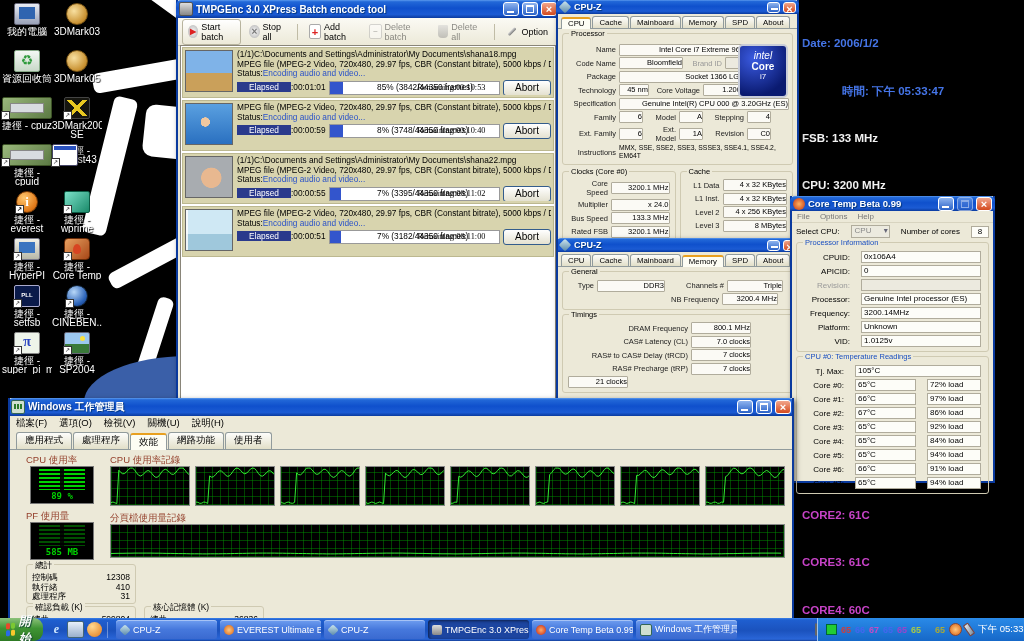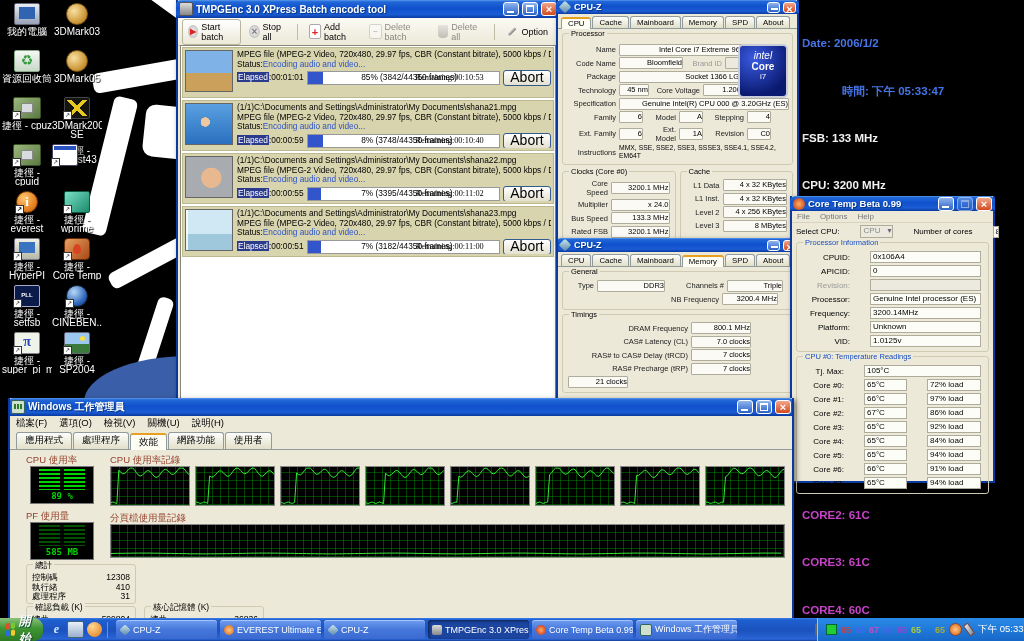--- a/index.html
+++ b/index.html
@@ -100,27 +100,27 @@
     border:1px solid #898579;padding:1px;overflow:hidden;}
   .bitem{height:45px;background:#d8d4ae;border:1px solid #bcb890;margin-bottom:2px;display:flex;gap:4px;padding:2px;}
   .thumb{width:46px;height:40px;border:1px solid #666;flex:0 0 auto;}
   .thumb.t1{background:linear-gradient(180deg,#7fb3e8 0 55%,#caa05a 55%);}
   .thumb.t2{background:radial-gradient(circle at 42% 45%,#f0c8a0 0 13%,transparent 14%),linear-gradient(180deg,#5aa0e0,#2a70c0);}
   .thumb.t3{background:radial-gradient(circle at 55% 52%,#e8b890 0 30%,#a8acb0 32%);}
   .thumb.t4{background:linear-gradient(90deg,rgba(255,255,255,.8) 0 2px,transparent 2px 12px),linear-gradient(180deg,#cfe8f4 0 60%,#9fc8dc 60%);}
   .bmain{flex:1;display:flex;flex-direction:column;font-size:8.3px;line-height:9.6px;overflow:hidden;white-space:nowrap;}
   .bstatus{color:#2a52c8;}
   .brow{display:flex;align-items:center;gap:3px;margin-top:1px;}
-  .chip{background:#2a3a8c;color:#fff;padding:0 1px;}
+  .chip{background:#2a3a8c;color:#fff;padding:0 12px;}
   .bbar{position:relative;flex:1;height:12px;background:#fff;border:1px solid #999;font-size:8.3px;}
   .bfill{position:absolute;left:0;top:0;bottom:0;background:#3355cc;}
   .bprog{position:absolute;left:28%;top:1px;}
   .brem{position:absolute;right:8%;top:1px;font-family:Liberation Serif, serif;}
   .babort{width:46px;height:14px;border:1px solid #335c8c;border-radius:3px;flex:0 0 auto;
-    background:linear-gradient(#fff,#e4e1d0);text-align:center;font-size:14px;line-height:13px;}
+    background:linear-gradient(#fff,#e4e1d0);text-align:center;font-size:10px;line-height:13px;}
 
   
   #cpuz1{left:556px;top:0;width:239px;height:238px;z-index:3;font-size:7.5px;}
   #cpuz2{left:556px;top:238px;width:239px;height:164px;z-index:3;font-size:7.5px;overflow:hidden;}
   .smallbar{height:14px;}
   .smallbar .ttext{font-size:9px;}
   .smallbar .wbtn{width:13px;height:11px;}
   .xtabs{display:flex;gap:1px;padding:2px 3px 0 3px;border-bottom:1px solid #919b9c;background:#ece9d8;}
   .xtab{padding:1px 6px;font-size:7.8px;border:1px solid #919b9c;border-bottom:none;border-radius:3px 3px 0 0;
     background:linear-gradient(#fdfdfb,#e2dfc8);}
@@ -142,21 +142,21 @@
   #intel-logo .l1{font-size:10px;font-style:italic;margin-top:4px;}
   #intel-logo .l2{font-size:10px;font-weight:bold;}
   #intel-logo .l3{font-size:8px;}
   .halves{display:flex;gap:4px;margin:0 4px;}
   .halves .gbox{flex:1;margin:4px 0 2px 0;}
   .verline{text-align:right;padding:2px 6px;font-size:7.5px;}
 
   
   #coretemp{left:790px;top:196px;width:201px;height:285px;z-index:4;font-size:8px;}
   #ct-menu{display:flex;gap:10px;padding:1px 5px;color:#777;font-size:8px;border-bottom:1px solid #d8d4c0;}
-  .ctrow{display:flex;align-items:center;gap:20px;margin:2px 4px;}
+  .ctrow{display:flex;align-items:center;gap:11px;margin:2px 4px;}
   .ctlab{text-align:right;flex:0 0 auto;}
   .ctf{height:10px;line-height:9px;background:#fdfdf8;border:1px solid #b0ac9c;padding:0 2px;
     overflow:hidden;white-space:nowrap;}
 
   
   #taskmgr{left:8px;top:398px;width:782px;height:220px;z-index:5;overflow:hidden;}
   #tm-menu{display:flex;gap:12px;padding:1px 6px;font-size:9.5px;}
   #tm-tabs{display:flex;gap:1px;padding:1px 6px 0 6px;border-bottom:1px solid #919b9c;}
   #tm-tabs .xtab{font-size:9.5px;padding:1px 8px;}
   #tm-body{position:relative;height:100%;}
@@ -387,38 +387,38 @@
       <div class="tbtn flat">
         <span class="tico opt"></span>
         <span>Option</span>
       </div>
     </div>
     <div id="batch-list">
 
         <div class="bitem">
           <div class="thumb t1"></div>
           <div class="bmain">
+            <div>(1/1)C:\Documents and Settings\Administrator\My Documents\shana18.mpg</div>
             <div>MPEG file (MPEG-2 Video, 720x480, 29.97 fps, CBR (Constant bitrate), 5000 kbps / Dolby Digital (AC-3</div>
             <div><span>Status:</span><span class="bstatus">Encoding audio and video...</span></div>
             <div class="brow">
               <span><span class="chip">Elapsed</span><span>:00:01:01</span></span>
               <span class="bbar">
                 <span class="bfill" style="width: 8%;"></span>
                 <span class="bprog">85% (3842/44350 frames)</span>
                 <span class="brem">Remaining:00:10:53</span>
               </span>
               <span class="babort">Abort</span>
             </div>
           </div>
         </div>
 
         <div class="bitem">
           <div class="thumb t2"></div>
           <div class="bmain">
-            <div>(1/1)C:\Documents and Settings\Administrator\My Documents\shana21.mpg</div>
             <div>MPEG file (MPEG-2 Video, 720x480, 29.97 fps, CBR (Constant bitrate), 5000 kbps / Dolby Digital (AC-3</div>
             <div><span>Status:</span><span class="bstatus">Encoding audio and video...</span></div>
             <div class="brow">
               <span><span class="chip">Elapsed</span><span>:00:00:59</span></span>
               <span class="bbar">
                 <span class="bfill" style="width: 8%;"></span>
                 <span class="bprog">8% (3748/44350 frames)</span>
                 <span class="brem">Remaining:00:10:40</span>
               </span>
               <span class="babort">Abort</span>
@@ -440,21 +440,20 @@
                 <span class="brem">Remaining:00:11:02</span>
               </span>
               <span class="babort">Abort</span>
             </div>
           </div>
         </div>
 
         <div class="bitem">
           <div class="thumb t4"></div>
           <div class="bmain">
-            <div>(1/1)C:\Documents and Settings\Administrator\My Documents\shana23.mpg</div>
             <div>MPEG file (MPEG-2 Video, 720x480, 29.97 fps, CBR (Constant bitrate), 5000 kbps / Dolby Digital (AC-3</div>
             <div><span>Status:</span><span class="bstatus">Encoding audio and video...</span></div>
             <div class="brow">
               <span><span class="chip">Elapsed</span><span>:00:00:51</span></span>
               <span class="bbar">
                 <span class="bfill" style="width: 7%;"></span>
                 <span class="bprog">7% (3182/44350 frames)</span>
                 <span class="brem">Remaining:00:11:00</span>
               </span>
               <span class="babort">Abort</span>

